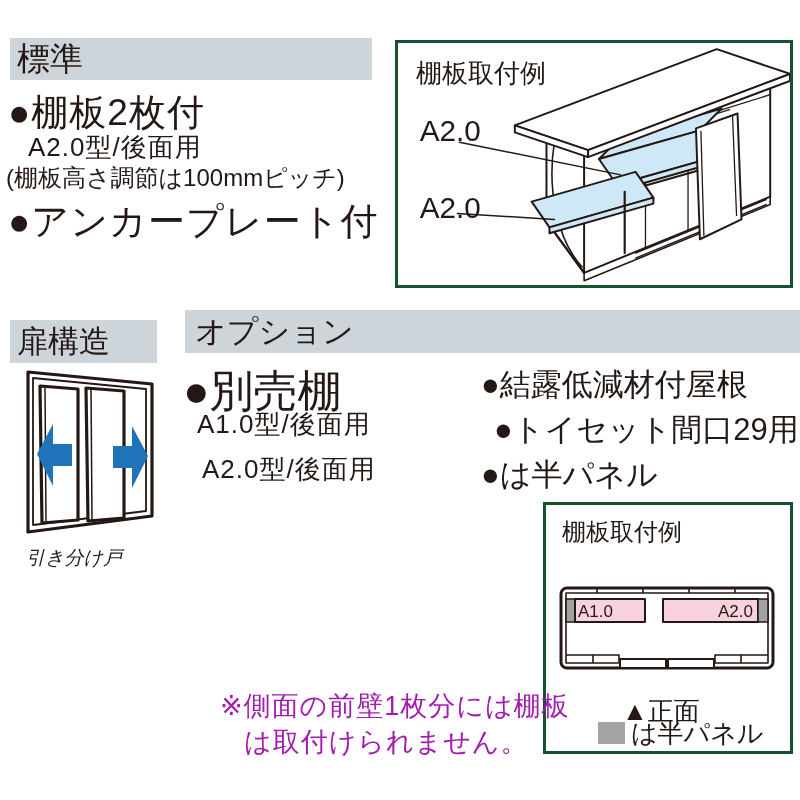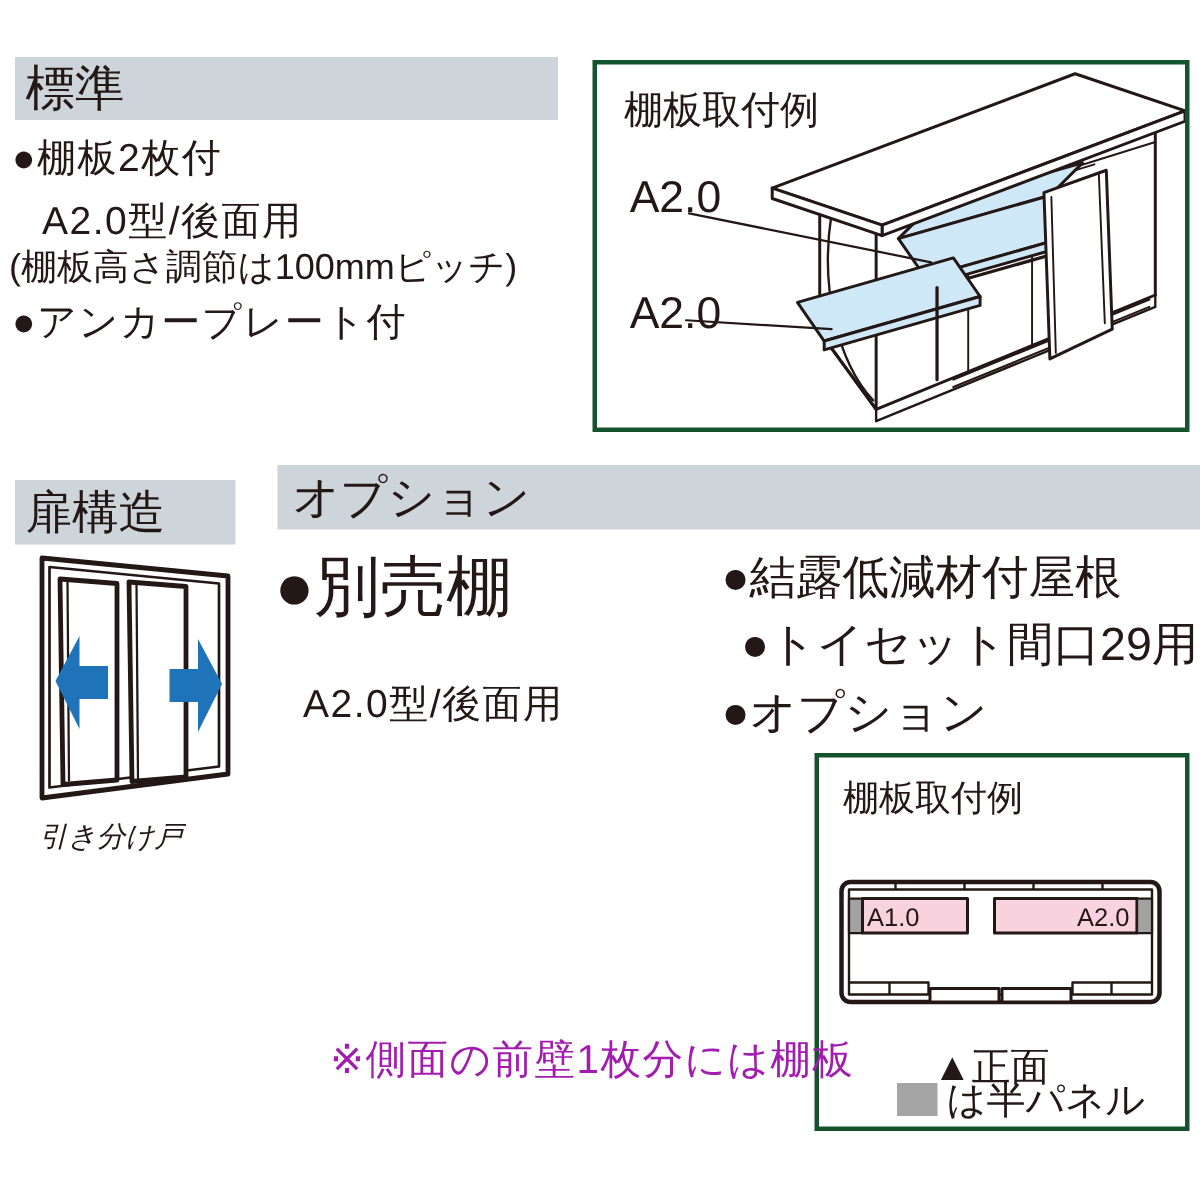--- a/index.html
+++ b/index.html
@@ -3,21 +3,21 @@
 <meta charset="utf-8">
 <style>
   html,body{margin:0;padding:0;background:#fff;}
   .page{position:relative;width:800px;height:800px;background:#fff;overflow:hidden;
         font-family:"Liberation Sans","DejaVu Sans",sans-serif;color:#231815;}
   .abs{position:absolute;white-space:nowrap;}
   .bar{position:absolute;background:#cdd4da;display:flex;align-items:center;
        box-sizing:border-box;padding-left:7px;color:#231815;}
   .frame-box{position:absolute;border:3px solid #14532d;box-sizing:border-box;background:#fff;}
   .box-title{position:absolute;white-space:nowrap;}
-  .big{font-size:26px;letter-spacing:1px;}
+  .big{font-size:37px;letter-spacing:1px;}
   .mid{font-size:26px;letter-spacing:1px;}
   .note{color:#a21caf;font-size:27px;letter-spacing:1px;}
   svg{display:block;}
   .swatch{position:absolute;background:#a5a5a6;}
 </style>
 </head>
 <body>
 
 <div class="page">
 
@@ -90,24 +90,25 @@
     </g>
     <polygon points="17,88 33,58 33,78 52,78 52,100 33,100 33,120" fill="#1e73b9" stroke="none"></polygon>
     <polygon points="128,90 112,60 112,80 93,80 93,102 112,102 112,122" fill="#1e73b9" stroke="none"></polygon>
   </svg>
   <div class="abs" style="left:26px;top:545px;font-size:19px;font-style:italic;">引き分け戸</div>
 
   <div class="bar" style="left:185px;top:310px;width:615px;height:43px;font-size:31px;padding-left:10px;align-items:center;">
     <span>オプション</span>
   </div>
   <div class="abs" style="left:183px;top:362px;font-size:44px;">●別売棚</div>
+  <div class="abs mid" style="left:197px;top:407px;">A1.0型/後面用</div>
   <div class="abs mid" style="left:202px;top:452px;">A2.0型/後面用</div>
   <div class="abs" style="left:481px;top:364px;font-size:31px;">●結露低減材付屋根</div>
   <div class="abs" style="left:494px;top:409px;font-size:31px;">●トイセット間口29用</div>
-  <div class="abs" style="left:481px;top:454px;font-size:31px;">●オプション</div>
+  <div class="abs" style="left:481px;top:454px;font-size:31px;">●は半パネル</div>
 
   <div class="frame-box" style="left:543px;top:502px;width:250px;height:252px;">
     <div class="box-title" style="left:16px;top:11px;font-size:24px;">棚板取付例</div>
     <svg style="position:absolute;left:9px;top:80px;" width="228" height="90" viewBox="0 0 228 90">
       <g stroke="#231815" fill="none" stroke-linejoin="round">
         <rect x="6" y="3" width="212" height="80" rx="6" stroke-width="3" fill="#fff"></rect>
         <rect x="11" y="8" width="202" height="70" stroke-width="1.6"></rect>
         <path d="M42,3 L42,8 M88,3 L88,8 M134,3 L134,8 M180,3 L180,8" stroke-width="1.6"></path>
         <rect x="11" y="14" width="9" height="23" fill="#a2a2a3" stroke-width="1.5"></rect>
         <rect x="20" y="14" width="70" height="23" fill="#f8d2de" stroke-width="2"></rect>
@@ -120,14 +121,15 @@
       </g>
       <text x="23" y="32" font-size="17" fill="#231815">A1.0</text>
       <text x="198" y="32" font-size="17" fill="#231815" text-anchor="end">A2.0</text>
     </svg>
     <div class="box-title" style="left:76px;top:189px;font-size:26px;">▲正面</div>
     <div class="swatch" style="left:52px;top:217px;width:27px;height:22px;"></div>
     <div class="box-title" style="left:85px;top:211px;font-size:26px;">は半パネル</div>
   </div>
 
   <div class="abs note" style="left:220px;top:688px;">※側面の前壁1枚分には棚板</div>
+  <div class="abs note" style="left:244px;top:724px;">は取付けられません。</div>
 
 </div>
 
 </body></html>

